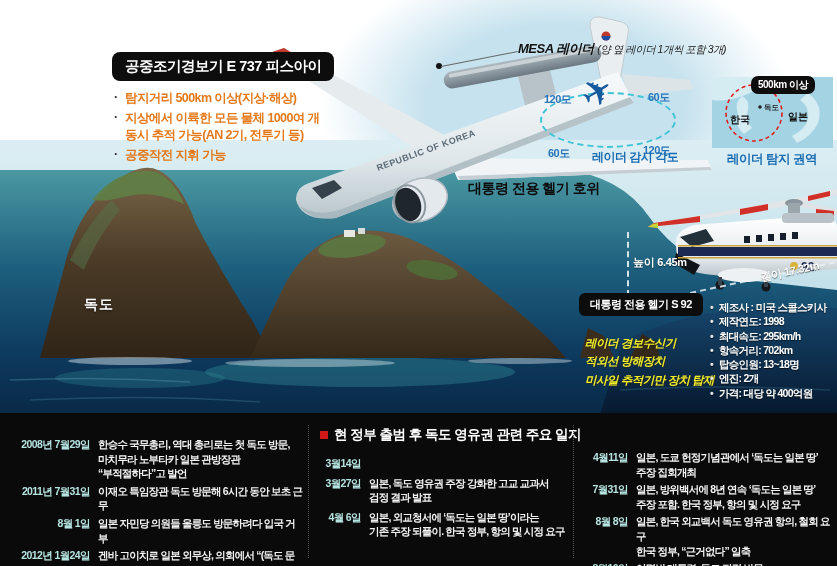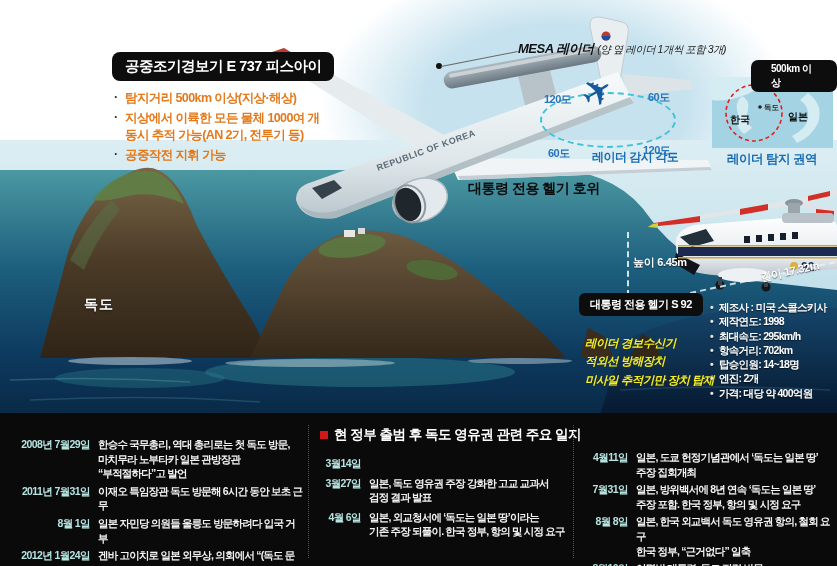--- a/index.html
+++ b/index.html
@@ -35,22 +35,22 @@
   #radar-diagram{left:500px;top:80px;width:205px;height:88px;z-index:7;}
   #radar-ellipse{left:40px;top:12px;width:132px;height:52px;border:2px dashed #3fc3d6;border-radius:50%;}
   #radar-plane{left:82px;top:-6px;font-size:37px;color:#15599f;transform:rotate(-32deg);line-height:1;}
   .angle{position:absolute;color:#2a74b8;font-weight:bold;font-size:11px;letter-spacing:-0.5px;margin-top:8px;}
   #angle-tl{left:44px;top:4px;}   #angle-tr{left:148px;top:2px;}
   #angle-bl{left:48px;top:58px;}  #angle-br{left:143px;top:55px;}
   #radar-caption{left:92px;top:69px;color:#1a6db3;font-weight:bold;font-size:12px;letter-spacing:-0.5px;}
 
   
   #map-panel{left:712px;top:77px;width:121px;height:71px;z-index:7;}
-  #map-badge{left:751px;top:60px;z-index:8;background:#0d0d0d;color:#fff;font-weight:bold;
-             font-size:10px;padding:2px 20px;border-radius:7px;letter-spacing:-0.5px;}
+  #map-badge{left:751px;top:76px;z-index:8;background:#0d0d0d;color:#fff;font-weight:bold;
+             font-size:10px;padding:2px 7px;border-radius:7px;letter-spacing:-0.5px;}
   #map-caption{left:708px;top:151px;width:128px;text-align:center;color:#1a6db3;
                font-weight:bold;font-size:12.5px;letter-spacing:-0.5px;z-index:7;}
 
   
   #photo{left:0;top:140px;z-index:2;}
   #dokdo-label{left:84px;top:296px;color:#fff;font-weight:bold;font-size:14px;z-index:5;
                text-shadow:0 1px 2px rgba(0,0,0,.6);letter-spacing:1px;}
   #escort-label{left:468px;top:180px;color:#0c0c0c;font-weight:bold;font-size:14px;
                 letter-spacing:-0.5px;z-index:6;text-align:center;}
 
@@ -307,21 +307,21 @@
 
   <div id="s92-box" class="abs blackbox">대통령 전용 헬기 S 92</div>
   <div id="s92-features" class="abs pre">레이더 경보수신기
 적외선 방해장치
 미사일 추적기만 장치 탑재</div>
   <ul id="s92-specs" class="abs">
     <li>제조사 : 미국 스콜스키사</li>
     <li>제작연도: 1998</li>
     <li>최대속도: 295km/h</li>
     <li>항속거리: 702km</li>
-    <li>탑승인원: 14~18명</li>
+    <li>탑승인원: 13~18명</li>
     <li>엔진: 2개</li>
     <li>가격: 대당 약 400억원</li>
   </ul>
 
   <div id="timeline" class="abs">
     <div id="tl-header">
       <span class="sq"></span><span>현 정부 출범 후 독도 영유권 관련 주요 일지</span>
     </div>
     <div id="tl-sep1" class="tl-sep"></div>
     <div id="tl-sep2" class="tl-sep"></div>

